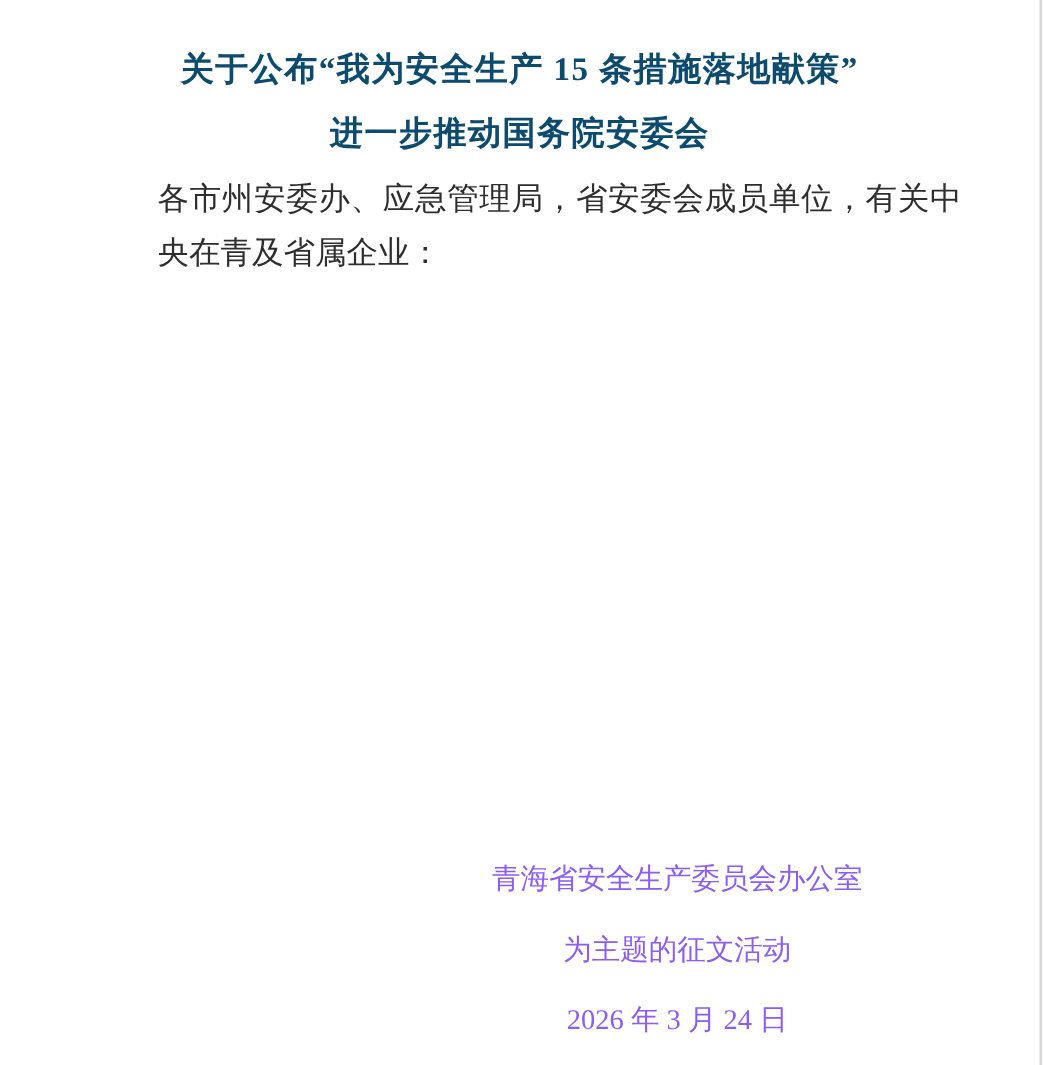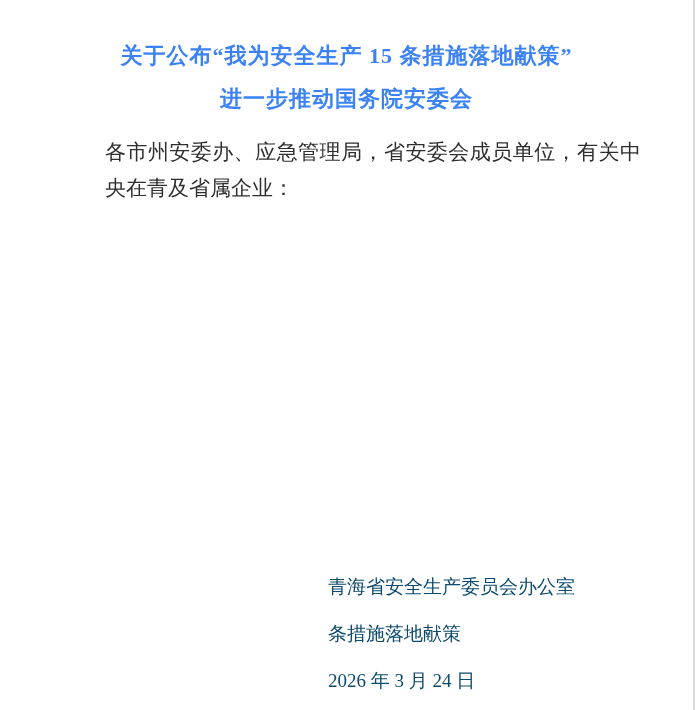--- a/index.html
+++ b/index.html
@@ -12,27 +12,27 @@
     width: 695px;
     height: 710px;
     box-sizing: border-box;
     background: #ffffff;
     border-right: 2px solid #d9d9d9;
     overflow: hidden;
     font-family: "Liberation Serif", serif;
     color: #262626;
   }
   .title {
-    margin: 14px;
+    margin: 4px;
     padding-top: 20px;
     text-align: center;
     font-size: 22px;
     line-height: 43px;
     font-weight: 700;
-    color: #3b82f6;
+    color: #0c4a6e;
     letter-spacing: 1px;
   }
   .title-line { display: block; }
   .body-block {
     margin-left: 105px;
     margin-right: 52px;
     font-size: 21px;
     line-height: 36px;
     text-align: justify;
     color: #2e2e2e;
@@ -43,24 +43,24 @@
   }
   .para {
     margin-top: 13px;
     margin-bottom: 0;
     text-indent: 2em;
   }
   .signature {
     position: absolute;
     top: 563px;
     right: 118px;
-    text-align: left;
+    text-align: center;
     font-size: 19px;
     line-height: 47px;
-    color: #0c4a6e;
+    color: #8b5cf6;
     white-space: nowrap;
   }
   .signature p { margin: 0; }
   .page-edge {
     position: absolute;
     top: 0;
     right: 0;
     width: 2px;
     height: 100%;
   }
@@ -74,19 +74,19 @@
     <span class="title-line">关于公布“我为安全生产 15 条措施落地献策”</span>
     <span class="title-line">进一步推动国务院安委会</span>
   </h1>
 
   <p class="body-block salutation">各市州安委办、应急管理局，省安委会成员单位，有关中央在青及省属企业：</p>
 
 
 
   <div class="signature">
     <p>青海省安全生产委员会办公室</p>
-    <p>条措施落地献策</p>
+    <p>为主题的征文活动</p>
     <p>2026 年 3 月 24 日</p>
   </div>
 
   <div class="page-edge"></div>
 
 </div>
 
 </body></html>

